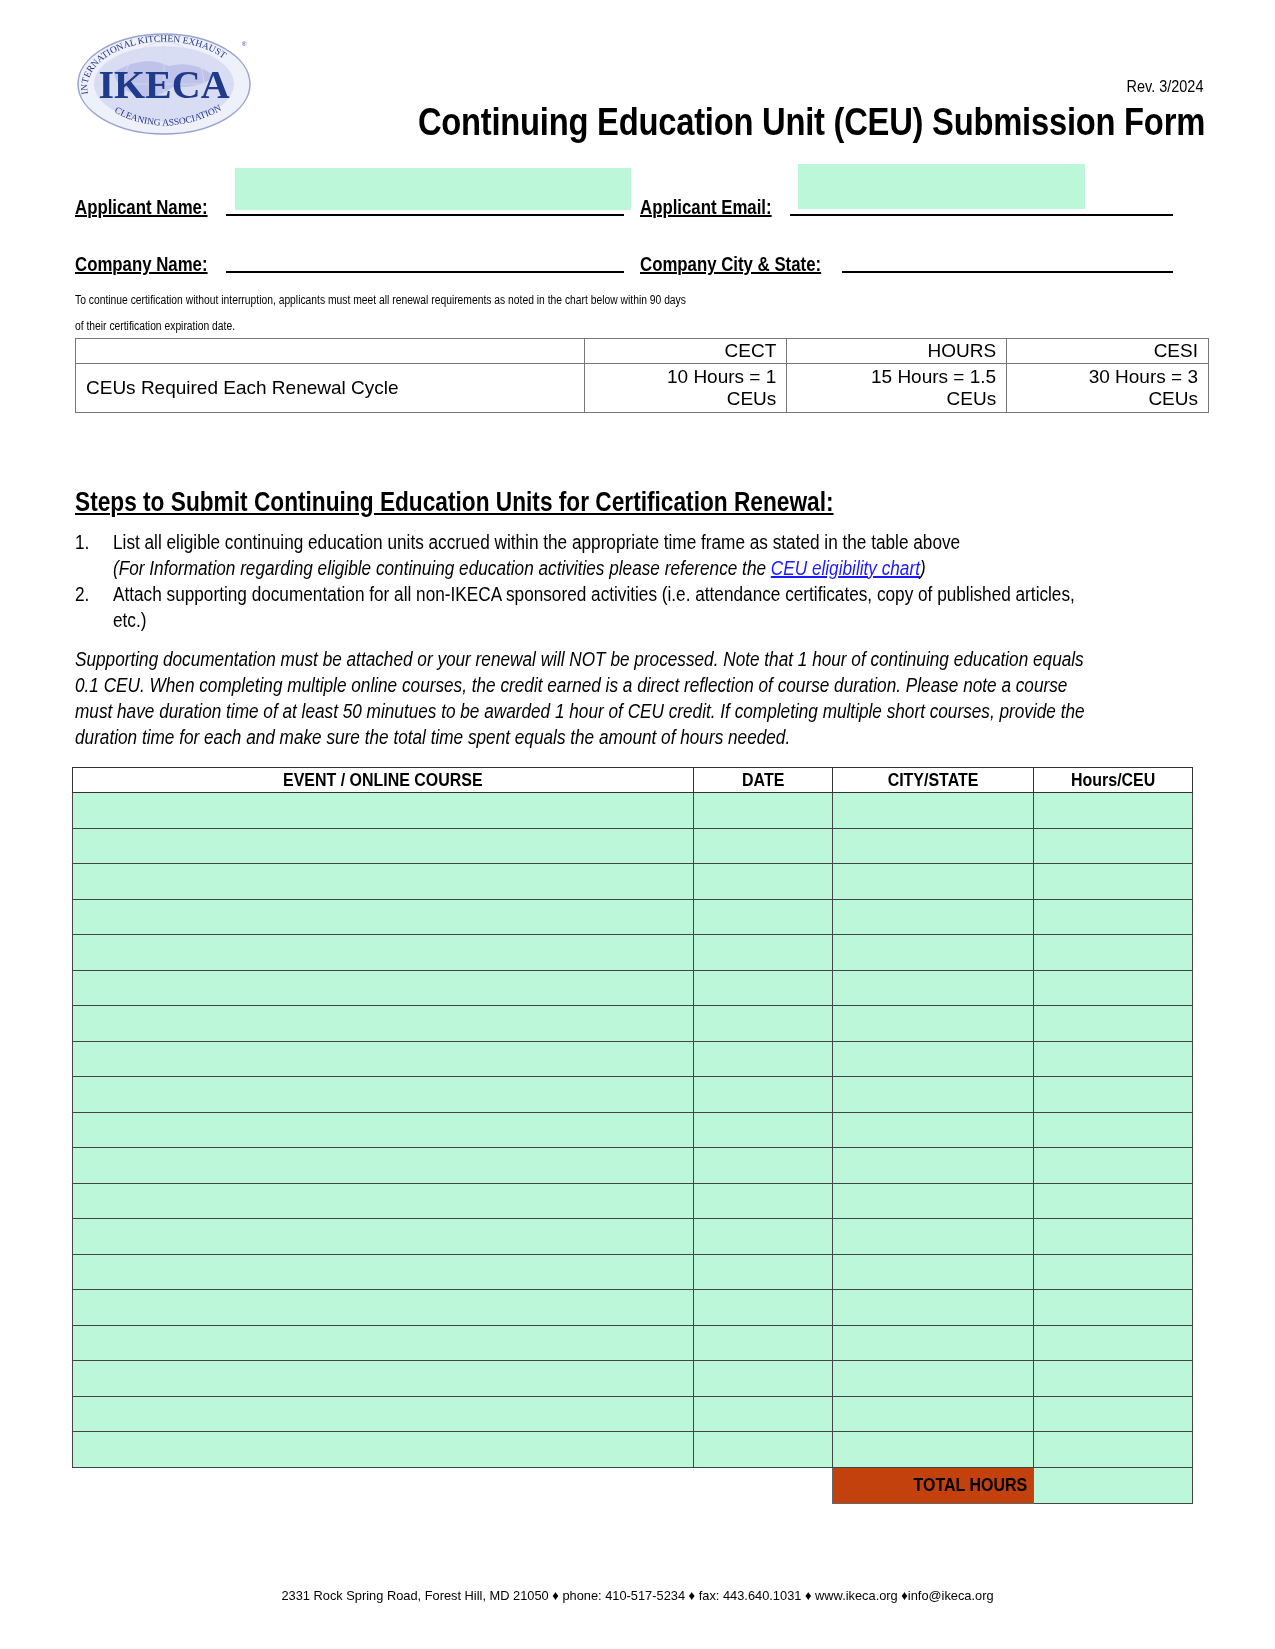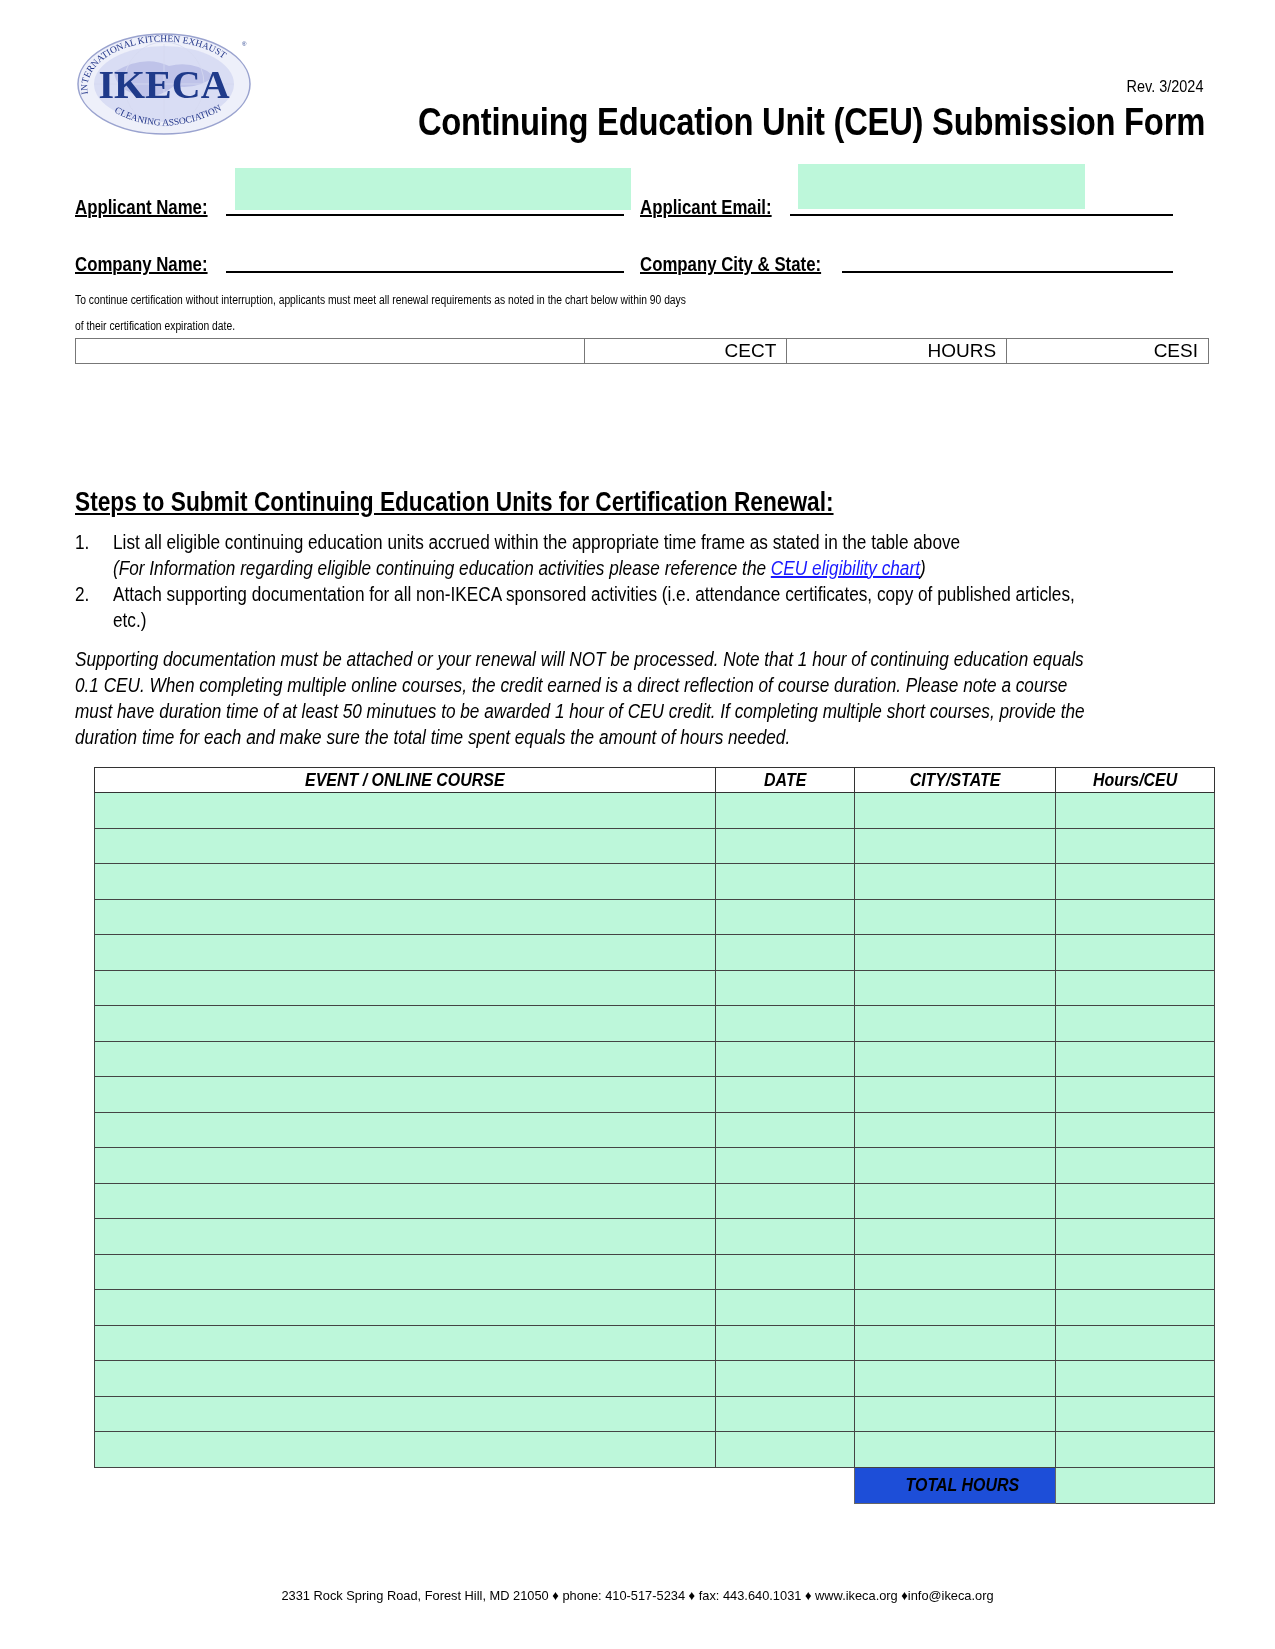--- a/index.html
+++ b/index.html
@@ -28,26 +28,26 @@
   
   #steps-heading { left:75px; top:487px; font-size:27px; font-weight:bold; text-decoration:underline; transform:scaleX(0.84); transform-origin:left top; white-space:nowrap; }
   .step { font-size:20px; line-height:26px; white-space:nowrap; transform:scaleX(0.86); transform-origin:left top; }
   .step-num { left:75px; }
   .step-text { left:113px; }
   .it { font-style:italic; }
   a.link { color:#1a1aff; text-decoration:underline; }
   #note { left:75px; top:646px; width:1320px; font-size:20px; line-height:26px; font-style:italic; transform:scaleX(0.86); transform-origin:left top; }
   #note div { white-space:nowrap; }
   
-  #ev { left:94px; top:767px; width:1120px; border-collapse:collapse; table-layout:fixed;font-style:italic; }
+  #ev { left:72px; top:767px; width:1120px; border-collapse:collapse; table-layout:fixed; }
   #ev th { border:1px solid #333; height:24px; font-size:19px; font-weight:bold; padding:0; }
   #ev th span { display:inline-block; transform:scaleX(0.84); }
   #ev td { border:1px solid #444; height:34.5px; background:#bdf7da; padding:0; }
   #ev td.blank { background:#fff; border:none; }
-  #ev td.total-label { background:#1d4ed8; border:1px solid #666; text-align:center; padding-right:6px; font-weight:bold; font-size:19px; height:35px; }
+  #ev td.total-label { background:#c2410c; border:1px solid #666; text-align:right; padding-right:6px; font-weight:bold; font-size:19px; height:35px; }
   #ev td.total-label span { display:inline-block; transform:scaleX(0.84); transform-origin:right center; }
   #footer { left:0; width:1275px; top:1588px; text-align:center; font-size:13.5px; transform:scaleX(0.95); }
 </style>
 </head>
 <body>
 
 <div id="logo" class="abs">
   <svg width="180" height="104" viewBox="0 0 180 104">
     <defs>
       <path id="arcTop" d="M 14 62 A 76 46 0 0 1 166 50"></path>
@@ -99,20 +99,26 @@
       <col style="width:220px">
       <col style="width:202px">
     </colgroup>
   <tbody>
       <tr class="h">
     <td></td>
     <td>CECT</td>
     <td>HOURS</td>
     <td>CESI</td>
   </tr>
+  <tr class="r1">
+    <td class="rl">CEUs Required Each Renewal Cycle</td>
+    <td><span>10 Hours = 1</span><br><span>CEUs</span></td>
+    <td><span>15 Hours = 1.5</span><br><span>CEUs</span></td>
+    <td><span>30 Hours = 3</span><br><span>CEUs</span></td>
+  </tr>
 </tbody>
   </table>
 
 <div id="steps-heading" class="abs">Steps to Submit Continuing Education Units for Certification Renewal:</div>
 
 <div class="abs step step-num" style="top:529px;">1.</div>
 <div class="abs step step-text" style="top:529px;">List all eligible continuing education units accrued within the appropriate time frame as stated in the table above</div>
 <div class="abs step step-text it" style="top:555px;"><span>(For Information regarding eligible continuing education activities please reference the </span><a class="link">CEU eligibility chart</a><span>)</span></div>
 
 <div class="abs step step-num" style="top:581px;">2.</div>

